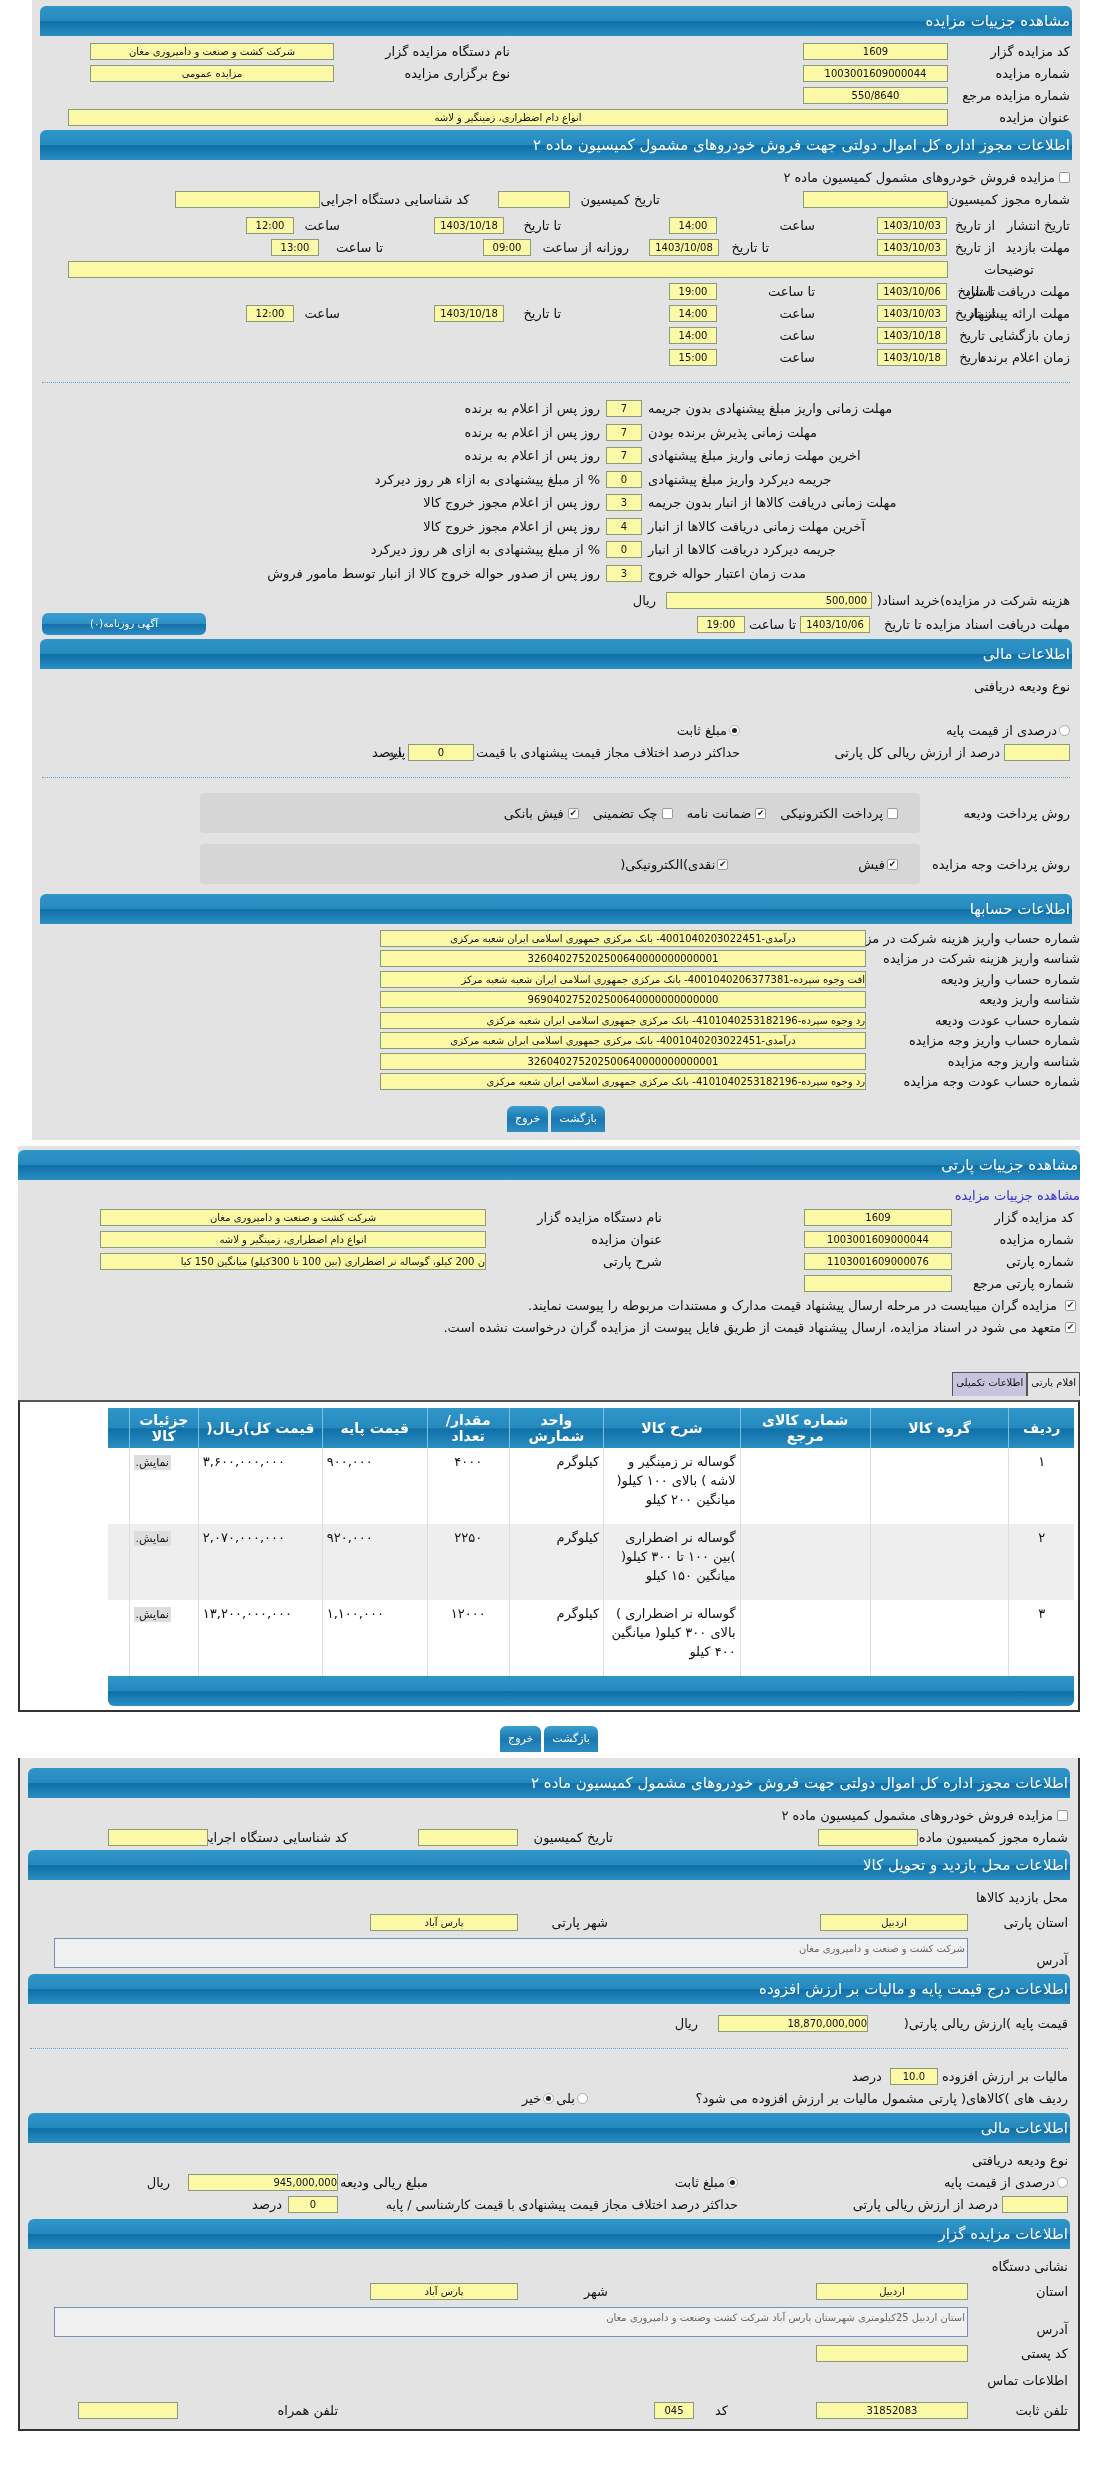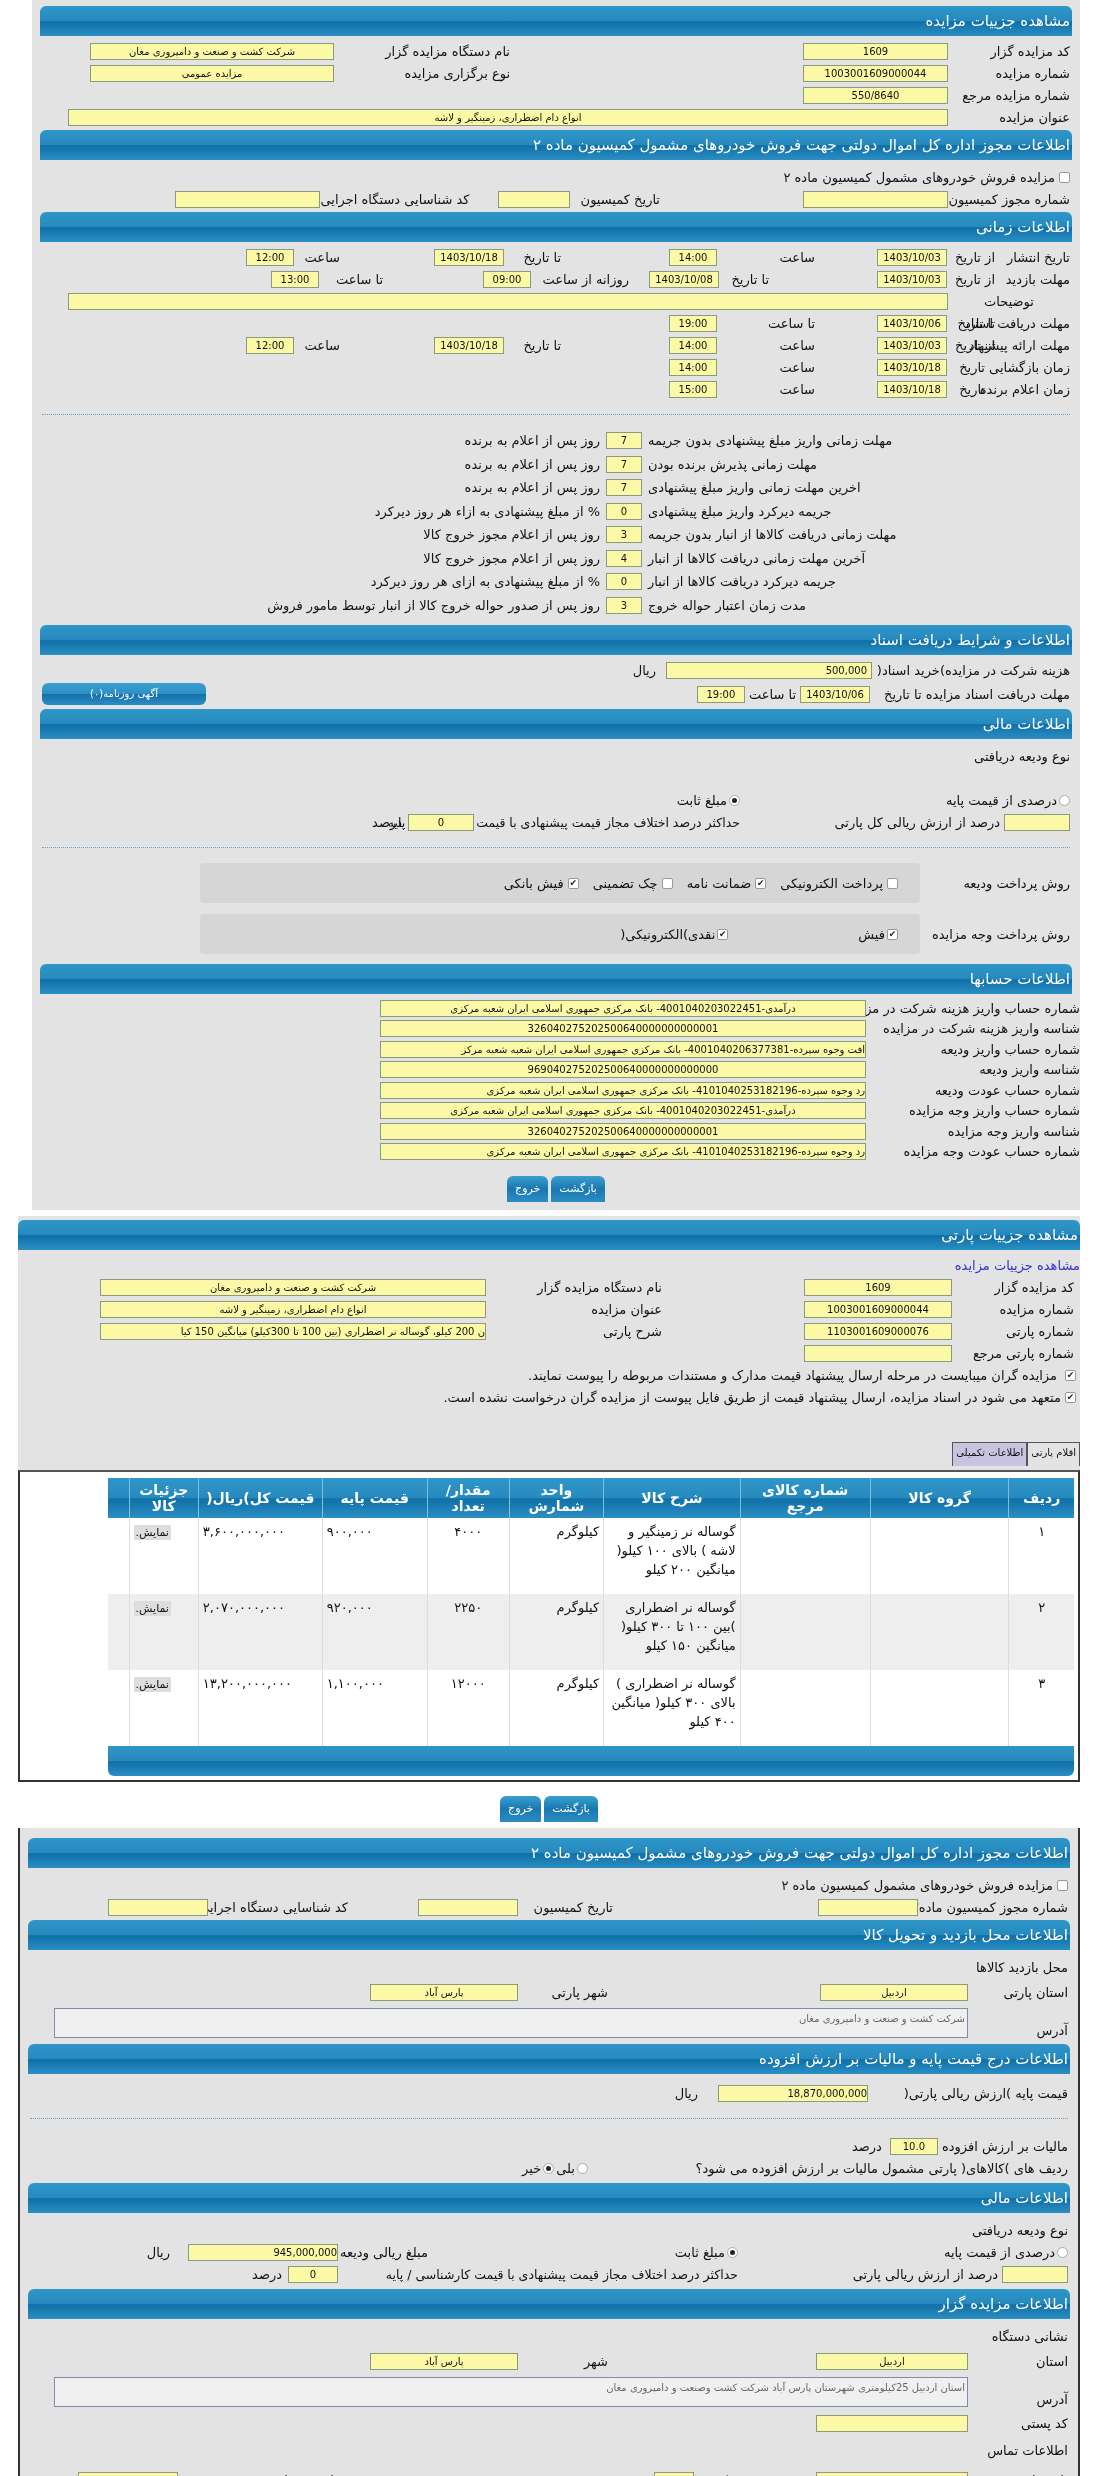--- a/index.html
+++ b/index.html
@@ -88,21 +88,20 @@
     <div class="cell" style="width:190px">
           <span class="lbl" style="width:90px">تاریخ کمیسیون</span>
           <div class="inp" style="width:72px"></div>
         </div>
     <div class="cell">
           <span class="lbl" style="width:150px;text-align:center">کد شناسایی دستگاه اجرایی</span>
           <div class="inp" style="width:145px"></div>
         </div>
   </div>
 
-  <div class="hdr" style="margin-top:2px"><span>اطلاعات زمانی</span></div>
   <div class="row" style="margin-top:4px">
     <span class="lbl" style="width:75px">تاریخ انتشار</span>
         <span class="lbl" style="width:48px">از تاریخ</span>
         <div class="inp ltr" style="width:70px">1403/10/03</div>
     <span class="lbl" style="width:160px;padding-right:62px">ساعت</span>
         <div class="inp" style="width:48px">14:00</div>
     <span class="lbl" style="width:165px;padding-right:108px">تا تاریخ</span>
         <div class="inp ltr" style="width:70px">1403/10/18</div>
     <span class="lbl" style="width:140px;padding-right:94px">ساعت</span>
         <div class="inp" style="width:48px">12:00</div>
@@ -193,21 +192,20 @@
           <div class="inp" style="width:36px">0</div>
           <span class="lbl" style="margin-right:6px">% از مبلغ پیشنهادی به ازای هر روز دیرکرد</span>
         </div>
     <div class="row" style="height:23.5px">
           <span class="lbl" style="width:318px;text-align:left;padding-left:6px">مدت زمان اعتبار حواله خروج</span>
           <div class="inp" style="width:36px">3</div>
           <span class="lbl" style="margin-right:6px">روز پس از صدور حواله خروج کالا از انبار توسط مامور فروش</span>
         </div>
   </div>
 
-  <div class="hdr" style="margin-top:8px"><span>اطلاعات و شرایط دریافت اسناد</span></div>
   <div class="row" style="margin-top:4px">
     <span class="lbl" style="width:198px">هزینه شرکت در مزایده)خرید اسناد(</span>
         <div class="inp ltr" style="width:206px;text-align:right;padding-right:4px">500,000</div>
         <span class="lbl" style="margin-right:10px">ریال</span>
   </div>
   <div class="row" style="height:26px">
     <span class="lbl" style="width:200px">مهلت دریافت اسناد مزایده تا تاریخ</span>
         <div class="inp ltr" style="width:70px">1403/10/06</div>
         <span class="lbl" style="margin:0 4px">تا ساعت</span>
         <div class="inp" style="width:48px">19:00</div>

